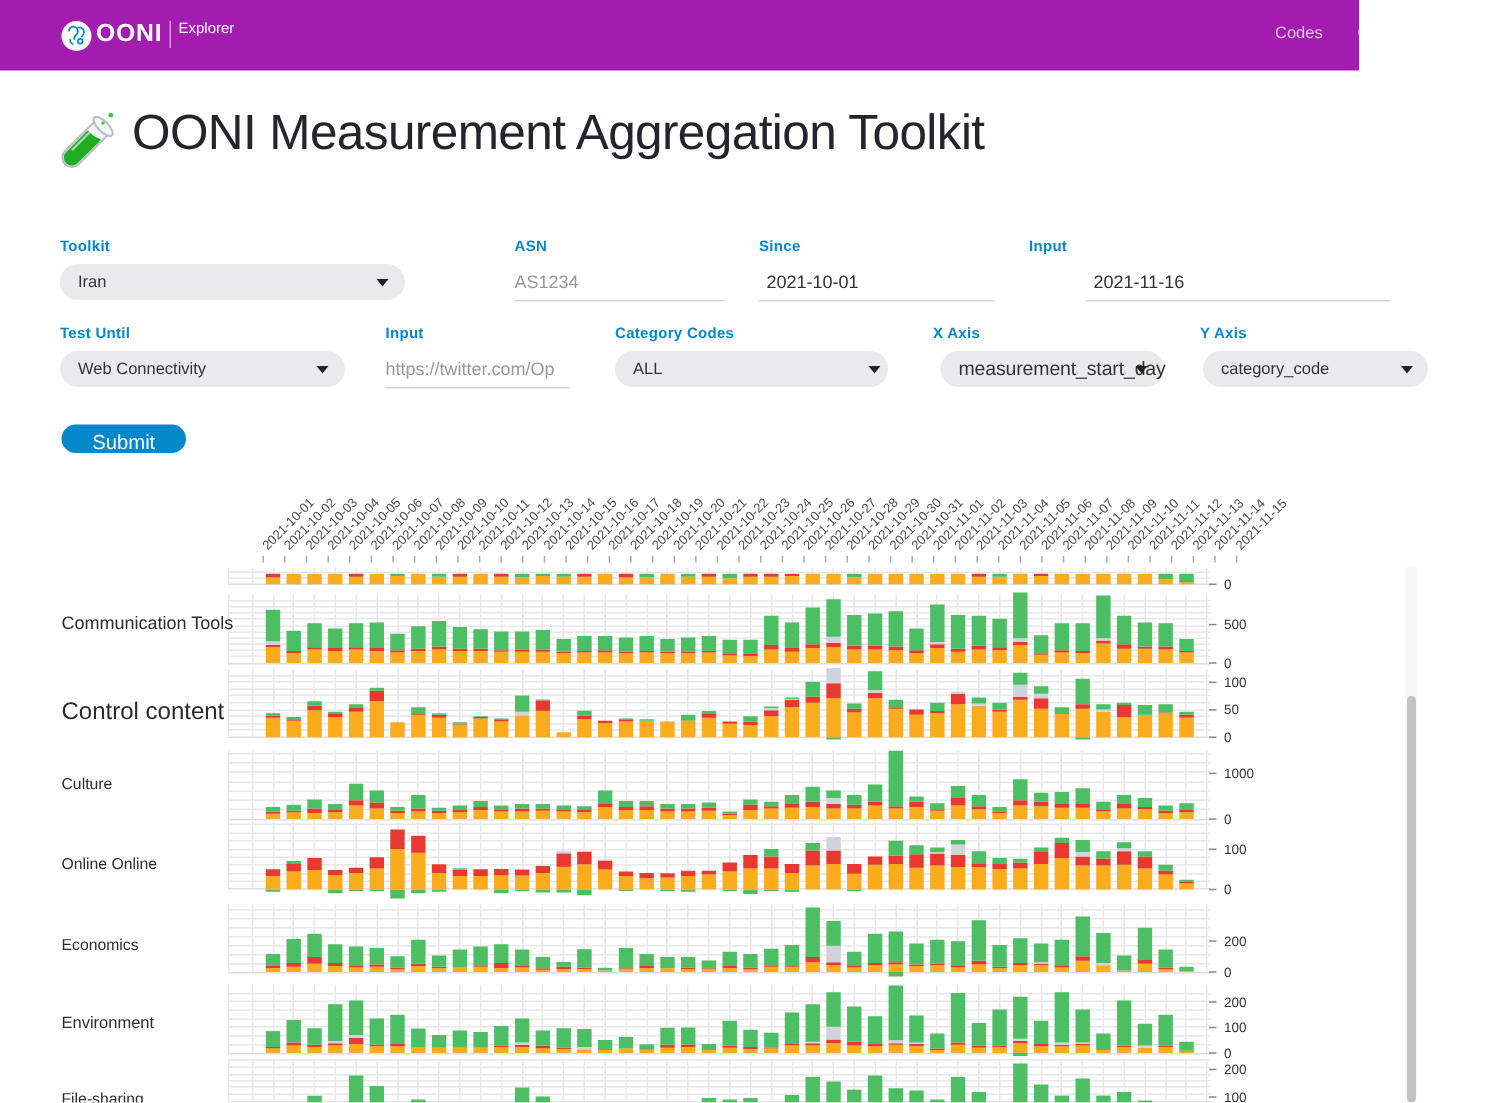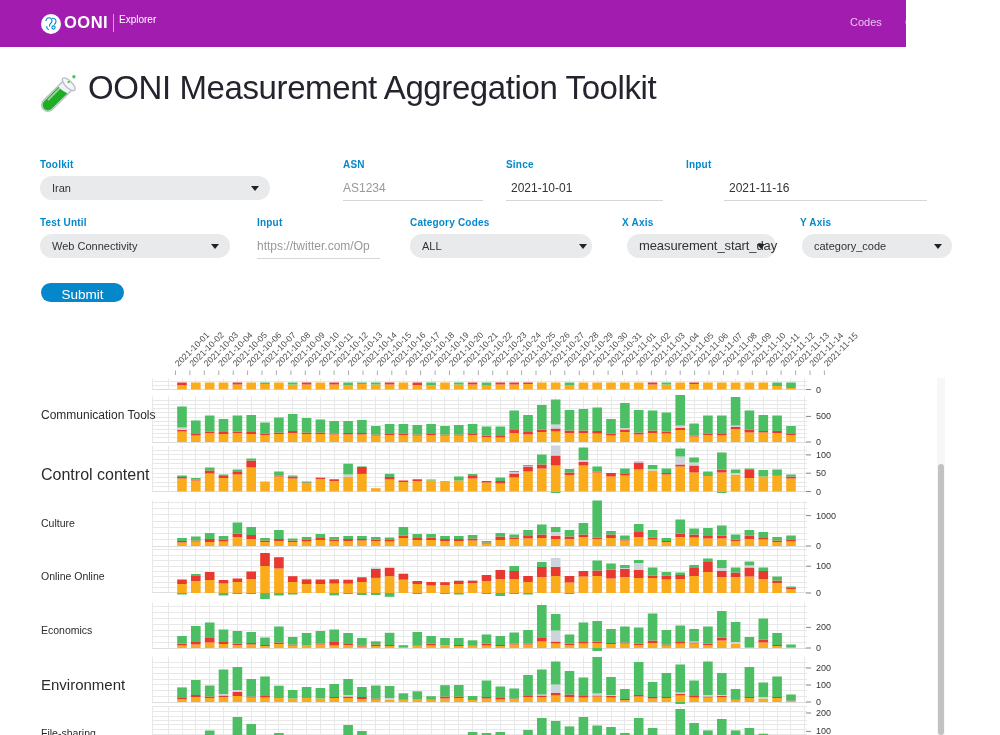--- a/index.html
+++ b/index.html
@@ -1162,15 +1162,15 @@
     <rect x="717" y="719" width="9.6" height="27" fill="#4CBE63"></rect>
     <rect x="730.8" y="730.4" width="9.6" height="15.6" fill="#4CBE63"></rect>
     <rect x="744.6" y="728" width="9.6" height="18" fill="#4CBE63"></rect>
     <rect x="758.5" y="733.7" width="9.6" height="12.3" fill="#4CBE63"></rect>
   </svg>
 <div style="position:absolute;left:41px;top:408px;font-size:12px;color:#2b2b2b">Communication Tools</div>
 <div style="position:absolute;left:41px;top:466px;font-size:16px;color:#2b2b2b">Control content</div>
 <div style="position:absolute;left:41px;top:517px;font-size:10.5px;color:#2b2b2b">Culture</div>
 <div style="position:absolute;left:41px;top:570px;font-size:10.5px;color:#2b2b2b">Online Online</div>
 <div style="position:absolute;left:41px;top:623.5px;font-size:10.5px;color:#2b2b2b">Economics</div>
-<div style="position:absolute;left:41px;top:676px;font-size:15px;color:#2b2b2b">Environment</div>
+<div style="position:absolute;left:41px;top:676px;font-size:11px;color:#2b2b2b">Environment</div>
 <div style="position:absolute;left:41px;top:727px;font-size:10.5px;color:#2b2b2b">File-sharing</div>
 <div style="position:absolute;left:937px;top:378px;width:8px;height:357px;background:#f7f7f7"></div>
 <div style="position:absolute;left:938px;top:464px;width:6px;height:271px;background:#c2c2c2;border-radius:3px"></div>
 </body></html>

